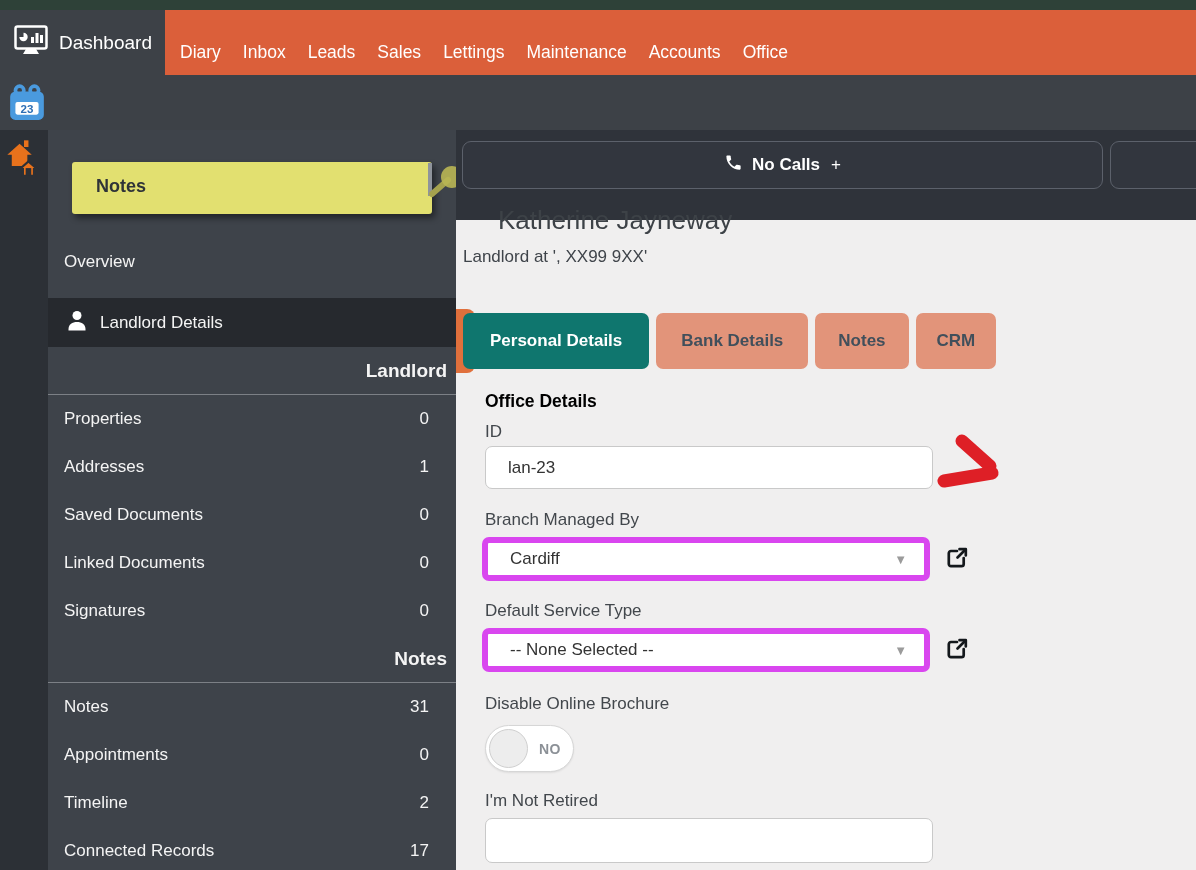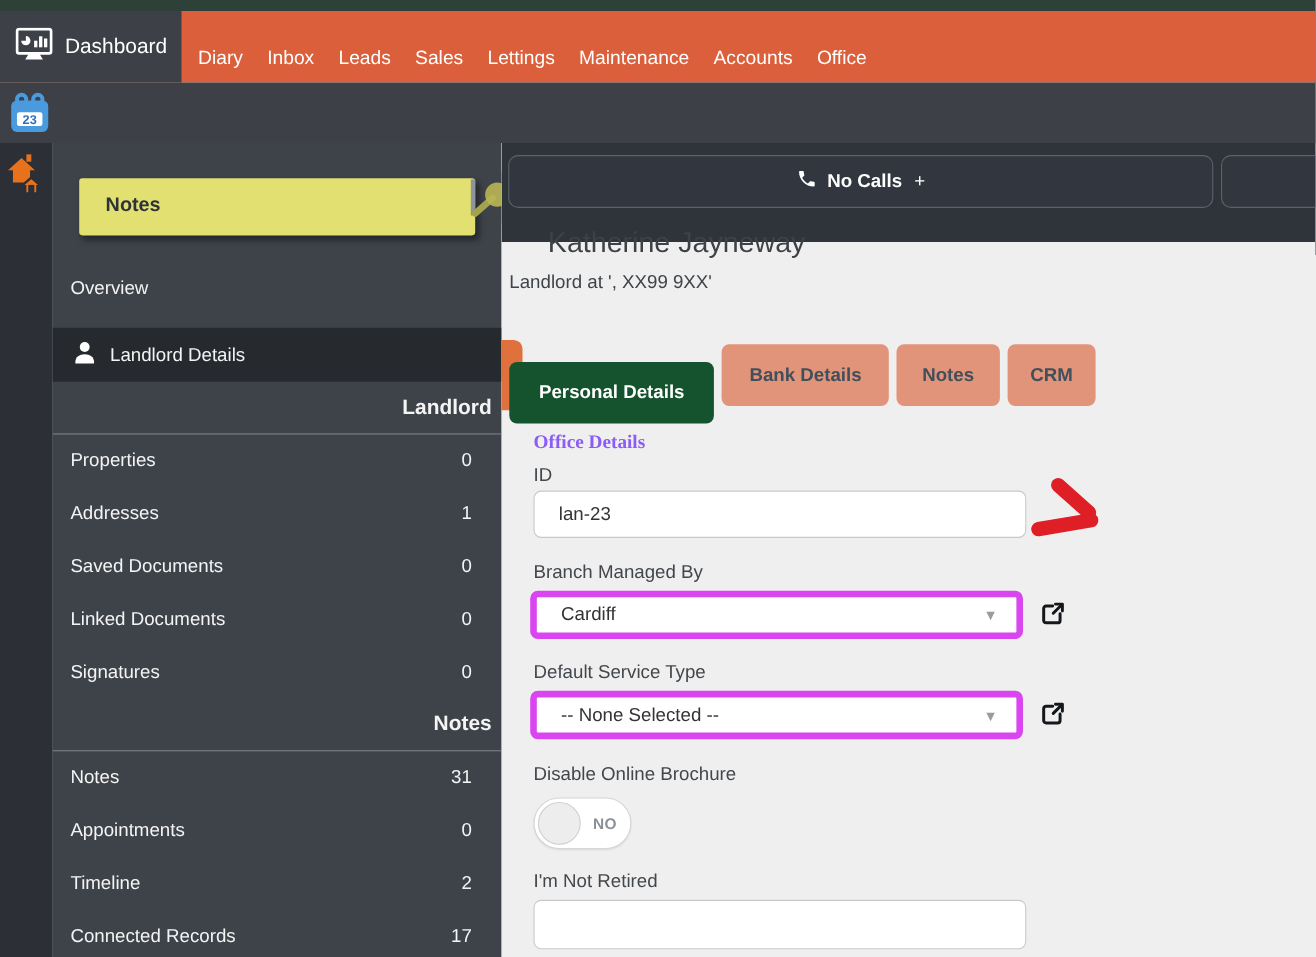--- a/index.html
+++ b/index.html
@@ -46,23 +46,23 @@
   .calls-btn.secondary { left:654px; width:130px; }
   .calls-plus { font-weight:normal; margin-left:2px; }
 
   .page-title { position:absolute; left:7px; top:75px; font-size:26px; color:#3d4247;margin-left:35px; }
   .page-subtitle { position:absolute; left:7px; top:117px; font-size:17px; color:#3f444a; }
 
   .side-handle { position:absolute; left:-3px; top:179px; width:22px; height:64px; background:#e0703c; border-radius:0 8px 8px 0; cursor:pointer; }
   .tabs { position:absolute; left:7px; top:183px; display:flex; gap:7px; z-index:2; }
   .tab { height:56px; display:flex; align-items:center; border:none; border-radius:7px; background:#e2947a; color:#414f5b; font-family:"Liberation Sans",sans-serif; font-size:17px; font-weight:bold; cursor:pointer; }
   .tab.t0 { padding:0 27px; } .tab.t1 { padding:0 25px; } .tab.t2 { padding:0 23px; } .tab.t3 { padding:0 21px; }
-  .tab.active { background:#14532d; color:#fff;margin-top:16px; }
-
-  .sec-heading { position:absolute; left:29px; top:261px; font-size:17.5px; font-weight:bold; color:#8b5cf6;font-family:Liberation Serif, serif; }
+  .tab.active { background:#0f766e; color:#fff; }
+
+  .sec-heading { position:absolute; left:29px; top:261px; font-size:17.5px; font-weight:bold; color:#000000; }
   .field-label { position:absolute; left:29px; font-size:17px; color:#42474c; }
   .text-field { position:absolute; left:29px; width:448px; background:#fff; border:1px solid #c9c9c9; border-radius:7px; font-family:"Liberation Sans",sans-serif; font-size:17px; color:#333; padding:0 22px; outline:none; }
   .select-field { position:absolute; left:26px; width:448px; height:44px; background:#fff; border:6px solid #d946ef; border-radius:7px; display:flex; align-items:center; justify-content:space-between; padding:0 17px 0 22px; font-size:17px; color:#333; cursor:pointer; }
   .caret { font-size:13px; color:#9b9b9b; }
   .ext-btn { position:absolute; left:489px; width:24px; height:24px; background:none; border:none; cursor:pointer; padding:0; }
 
   .toggle { position:absolute; left:29px; top:595px; width:89px; height:47px; background:#fff; border:1px solid #d6d6d6; border-radius:24px; cursor:pointer; box-shadow:0 1px 2px rgba(0,0,0,.08); }
   .toggle-knob { position:absolute; left:3px; top:3px; width:39px; height:39px; border-radius:50%; background:#ededed; border:1px solid #cfcfcf; }
   .toggle-text { position:absolute; left:53px; top:15px; font-size:14px; font-weight:bold; color:#8b9096; letter-spacing:.5px; }
 

